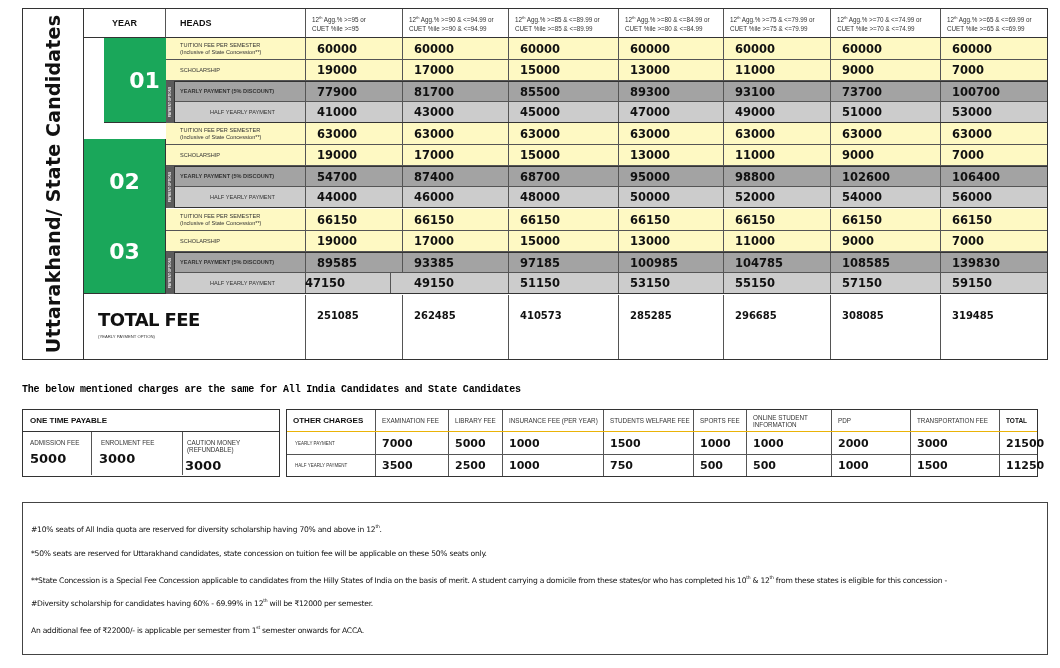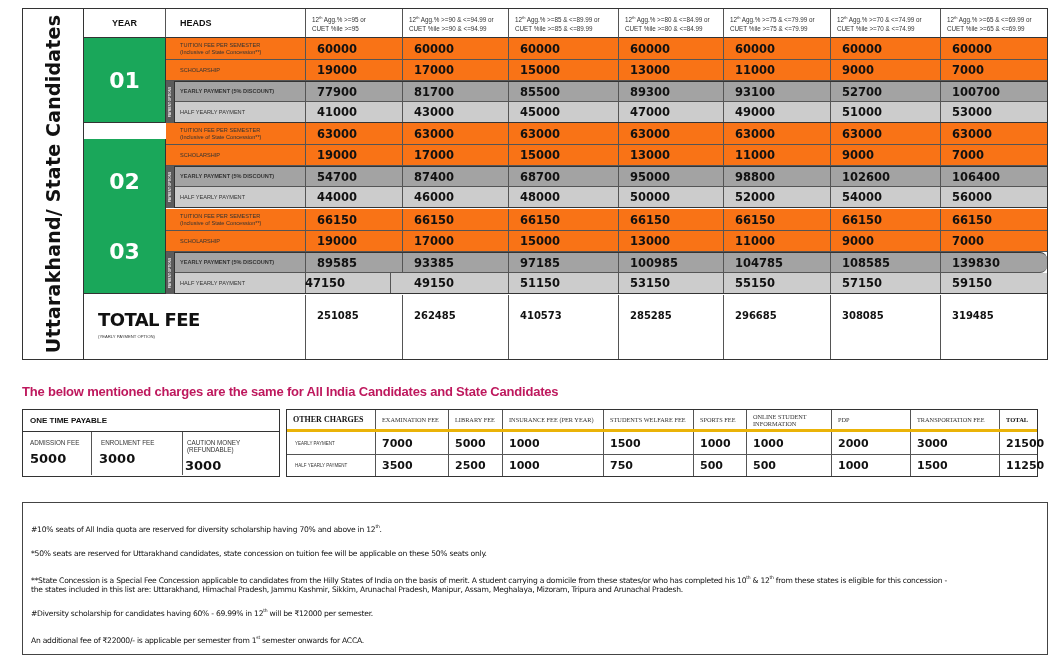--- a/index.html
+++ b/index.html
@@ -35,23 +35,23 @@
 
   .year-block {
     position: absolute; left: 61px; width: 82px; background: #1aa75a;
     border-bottom: 1.5px solid #333; border-right: 1px solid #333;
     display:flex; align-items:center; justify-content:center;
     color: #fff; font-weight: bold; font-size: 22px; font-family: "DejaVu Sans", sans-serif;
   }
   .row {
     position: absolute; left: 143px; width: 881px; border-bottom: 1px solid #555;
   }
-  .row.white { background: #f97316; }
+  .row.white { background: #fef9c3; }
   .row.dark { background: #a3a3a3; }
-  .row.light { background: #cccccc; }
+  .row.light { background: #cccccc; text-align: center; }
   .row.last { border-bottom: 1.5px solid #333; }
   .row.first-pay { border-top: 1.5px solid #333; }
   .head-cell {
     position: absolute; left: 0; top: 0; width: 140px; height: 100%;
     border-right: 1px solid #555; font-size: 5.6px; color: #333;
     display:flex; flex-direction:column; justify-content:center; padding-left: 14px; line-height: 7px;
   }
   .head-cell .b { font-weight: bold; }
   .val-cell {
     position: absolute; top: 0; height: 100%; border-right: 1px solid #555;
@@ -77,42 +77,42 @@
   .total-title { font-size: 18px; font-weight: bold; font-family: "DejaVu Sans", sans-serif; letter-spacing: -0.6px; }
   .total-sub { font-size: 4.2px; color: #333; margin-top: 4px; }
   .total-val {
     position: absolute; top: 0; height: 100%; border-right: 1px solid #555;
     font-size: 10px; font-weight: bold; padding: 15px 0 0 11px;
     font-family: "DejaVu Sans", sans-serif;
   }
 
   
   #common-heading {
-    position: absolute; left: 22px; top: 384px; font-size: 13px; font-weight: bold;
-    color: #be185d; font-family: Liberation Sans, sans-serif; letter-spacing: -0.2px;
+    position: absolute; left: 22px; top: 384px; font-size: 10px; font-weight: bold;
+    color: #000000; font-family: Liberation Mono, monospace; letter-spacing: -0.2px;
   }
 
   
   #one-time {
     position: absolute; left: 22px; top: 409px; width: 258px; height: 68px; border: 1.5px solid #333;
   }
   #one-time .ot-hdr {
     position: absolute; left: 0; top: 0; width: 100%; height: 22px; border-bottom: 1.5px solid #333;
     font-size: 8px; font-weight: bold; padding: 6px 0 0 7px;
   }
   .ot-col { position: absolute; top: 22px; height: 43px; border-right: 1px solid #555; }
   .ot-col .lbl { font-size: 6.3px; color: #333; padding: 7px 0 0 7px; }
   .ot-col .val { font-size: 13px; font-weight: bold; padding: 5px 0 0 7px; font-family: "DejaVu Sans", sans-serif; }
 
   
   #other {
     position: absolute; left: 286px; top: 409px; width: 752px; height: 68px; border: 1.5px solid #333;
   }
   .oc-row { position: absolute; left: 0; width: 100%; }
-  .oc-row.h { top: 0; height: 22px; border-bottom: 3px solid #eab308; font-family: Liberation Serif, serif; }
+  .oc-row.h { top: 0; height: 22px; border-bottom: 1px solid #eab308; }
   .oc-row.r1 { top: 22px; height: 23px; border-bottom: 1px solid #555; }
   .oc-row.r2 { top: 45px; height: 21px; }
   .oc-cell {
     position: absolute; top: 0; height: 100%; border-right: 1px solid #555;
     display:flex; align-items:center; padding-left: 6px;
   }
   .oc-cell.hc { font-size: 6.3px; color: #333; }
   .oc-cell.hc.bold { font-size: 8px; font-weight: bold; color: #111; }
   .oc-cell.rl { font-size: 4.5px; color: #333; padding-left: 8px; }
   .oc-cell.v { font-size: 11px; font-weight: bold; font-family: "DejaVu Sans", sans-serif; }
@@ -160,21 +160,21 @@
       <div class="hdr-cell hdr-crit" style="left: 808px; width: 110px;">
         <span>12<sup>th</sup> Agg.% &gt;=70 &amp; &lt;=74.99 or</span>
         <span>CUET %ile &gt;=70 &amp; &lt;=74.99</span>
       </div>
       <div class="hdr-cell hdr-crit" style="left: 918px; width: 106px; border-right: none;">
         <span>12<sup>th</sup> Agg.% &gt;=65 &amp; &lt;=69.99 or</span>
         <span>CUET %ile &gt;=65 &amp; &lt;=69.99</span>
       </div>
     </div>
   <div id="year-rows">
-      <div class="year-block" style="top: 29px; height: 85px;">01</div>
+      <div class="year-block" style="top: 29px; height: 85px; margin-left: 20px;">01</div>
       <div class="row white" style="top: 29px; height: 22px;">
         <div class="head-cell">
           <span>TUITION FEE PER SEMESTER</span>
           <span>(Inclusive of State Concession**)</span>
         </div>
         <div class="val-cell" style="left: 140px; width: 97px;">60000</div>
         <div class="val-cell" style="left: 237px; width: 106px;">60000</div>
         <div class="val-cell" style="left: 343px; width: 110px;">60000</div>
         <div class="val-cell" style="left: 453px; width: 105px;">60000</div>
         <div class="val-cell" style="left: 558px; width: 107px;">60000</div>
@@ -195,21 +195,21 @@
       </div>
       <div class="row dark first-pay" style="top: 72px; height: 21px;">
         <div class="head-cell">
           <span class="b">YEARLY PAYMENT (5% DISCOUNT)</span>
         </div>
         <div class="val-cell" style="left: 140px; width: 97px;">77900</div>
         <div class="val-cell" style="left: 237px; width: 106px;">81700</div>
         <div class="val-cell" style="left: 343px; width: 110px;">85500</div>
         <div class="val-cell" style="left: 453px; width: 105px;">89300</div>
         <div class="val-cell" style="left: 558px; width: 107px;">93100</div>
-        <div class="val-cell" style="left: 665px; width: 110px;">52700</div>
+        <div class="val-cell" style="left: 665px; width: 110px;">73700</div>
         <div class="val-cell" style="left: 775px; width: 106px; border-right: none;">100700</div>
       </div>
       <div class="row light last" style="top: 93px; height: 21px;">
         <div class="head-cell">
           <span>HALF YEARLY PAYMENT</span>
         </div>
         <div class="val-cell" style="left: 140px; width: 97px;">41000</div>
         <div class="val-cell" style="left: 237px; width: 106px;">43000</div>
         <div class="val-cell" style="left: 343px; width: 110px;">45000</div>
         <div class="val-cell" style="left: 453px; width: 105px;">47000</div>
@@ -292,21 +292,21 @@
           <span>SCHOLARSHIP</span>
         </div>
         <div class="val-cell" style="left: 140px; width: 97px;">19000</div>
         <div class="val-cell" style="left: 237px; width: 106px;">17000</div>
         <div class="val-cell" style="left: 343px; width: 110px;">15000</div>
         <div class="val-cell" style="left: 453px; width: 105px;">13000</div>
         <div class="val-cell" style="left: 558px; width: 107px;">11000</div>
         <div class="val-cell" style="left: 665px; width: 110px;">9000</div>
         <div class="val-cell" style="left: 775px; width: 106px; border-right: none;">7000</div>
       </div>
-      <div class="row dark first-pay" style="top: 243px; height: 21px; border-radius: 7px;">
+      <div class="row dark first-pay" style="top: 243px; height: 21px;">
         <div class="head-cell">
           <span class="b">YEARLY PAYMENT (5% DISCOUNT)</span>
         </div>
         <div class="val-cell" style="left: 140px; width: 97px;">89585</div>
         <div class="val-cell" style="left: 237px; width: 106px;">93385</div>
         <div class="val-cell" style="left: 343px; width: 110px;">97185</div>
         <div class="val-cell" style="left: 453px; width: 105px;">100985</div>
         <div class="val-cell" style="left: 558px; width: 107px;">104785</div>
         <div class="val-cell" style="left: 665px; width: 110px;">108585</div>
         <div class="val-cell" style="left: 775px; width: 106px; border-right: none;">139830</div>
@@ -399,17 +399,16 @@
       <div class="oc-cell v" style="left: 624px; width: 89px;">1500</div>
       <div class="oc-cell v lastc" style="left: 713px; width: 37px;">11250</div>
     </div>
   </div>
 
 <div id="notes">
   <div class="note">#10% seats of All India quota are reserved for diversity scholarship having 70% and above in 12<sup>th</sup>.</div>
   <div class="note">*50% seats are reserved for Uttarakhand candidates, state concession on tuition fee will be applicable on these 50% seats only.</div>
   <div class="note two">
     <div>**State Concession is a Special Fee Concession applicable to candidates from the Hilly States of India on the basis of merit. A student carrying a domicile from these states/or who has completed his 10<sup>th</sup> &amp; 12<sup>th</sup> from these states is eligible for this concession -</div>
-    <div>the states included in this list are: Uttarakhand, Himachal Pradesh, Jammu Kashmir, Sikkim, Arunachal Pradesh, Manipur, Assam, Meghalaya, Mizoram, Tripura and Arunachal Pradesh.</div>
   </div>
   <div class="note">#Diversity scholarship for candidates having 60% - 69.99% in 12<sup>th</sup> will be ₹12000 per semester.</div>
   <div class="note">An additional fee of ₹22000/- is applicable per semester from 1<sup>st</sup> semester onwards for ACCA.</div>
 </div>
 
 </body></html>

